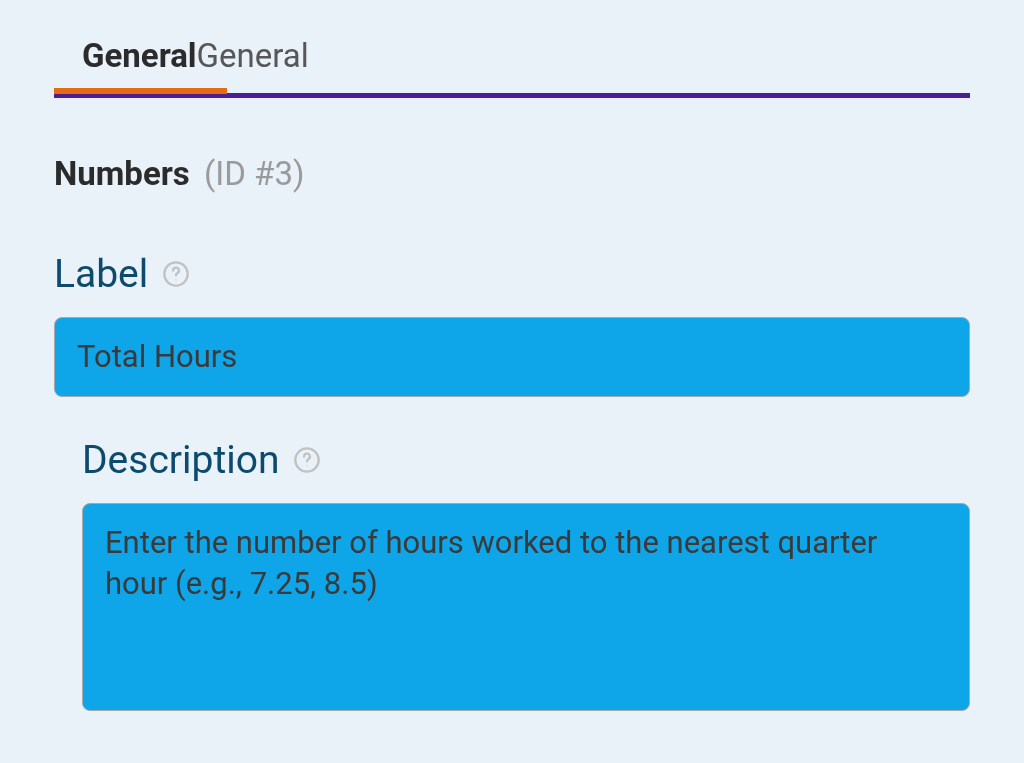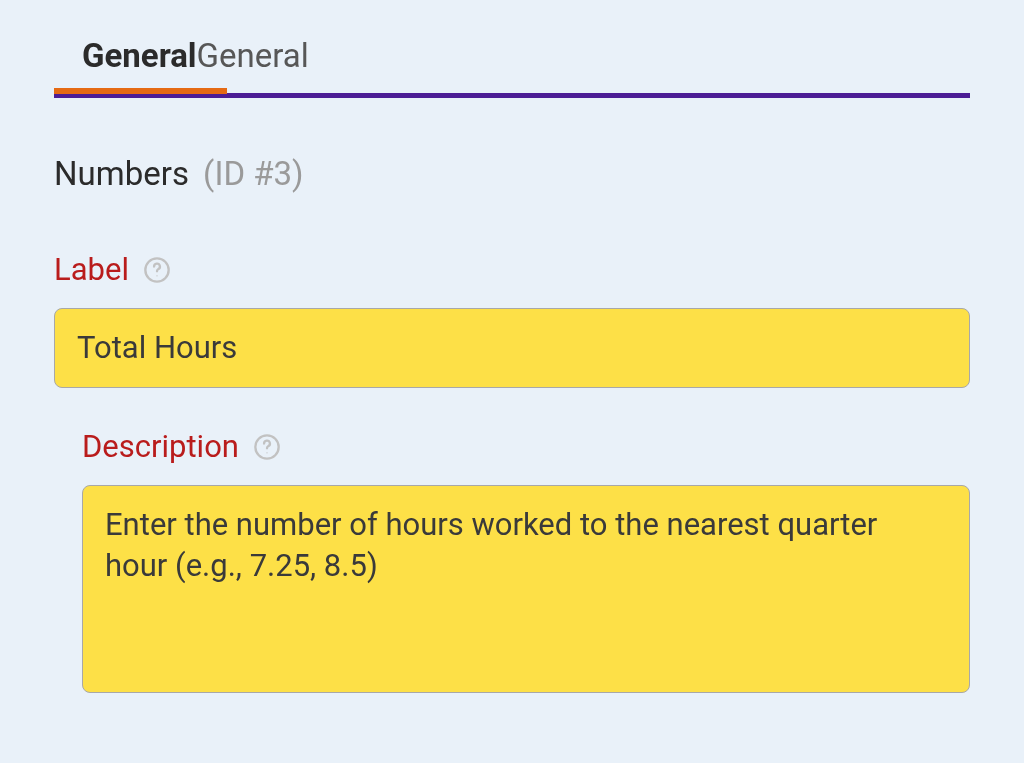--- a/index.html
+++ b/index.html
@@ -40,64 +40,64 @@
       bottom: -1px;
       height: 6px;
       background: #e56a14;
     }
     .section-header {
       margin-top: 56px;
       font-size: 33px;
       color: #2b2b2b;
     }
     .section-header .title {
-      font-weight: 400;
+      font-weight: 700;
     }
     .section-header .id {
       color: #9a9a9a;
       font-weight: 400;
       margin-left: 6px;
     }
     .field-group {
       margin-top: 58px;
     }
     .field-group + .field-group {
       margin-top: 40px;
       padding-left: 28px;
     }
     .field-label-row {
       display: flex;
       align-items: center;
       gap: 14px;
       margin-bottom: 20px;
     }
     .field-label {
-      font-size: 31px;
-      color: #b91c1c;
+      font-size: 39px;
+      color: #0c4a6e;
       font-weight: 400;
     }
     .help-icon {
       width: 28px;
       height: 28px;
       display: inline-flex;
       align-items: center;
       justify-content: center;
     }
     .help-icon svg {
       width: 28px;
       height: 28px;
     }
     .text-input {
       width: 100%;
       font-size: 31px;
       color: #3a3a3a;
       padding: 19px 22px;
       border: 1px solid #a8a8a8;
       border-radius: 8px;
-      background: #fde047;
+      background: #0ea5e9;
       font-family: inherit;
       line-height: 1.3;
     }
     textarea.text-input {
       height: 208px;
       resize: none;
     }
   </style>
 </head>
 <body>

